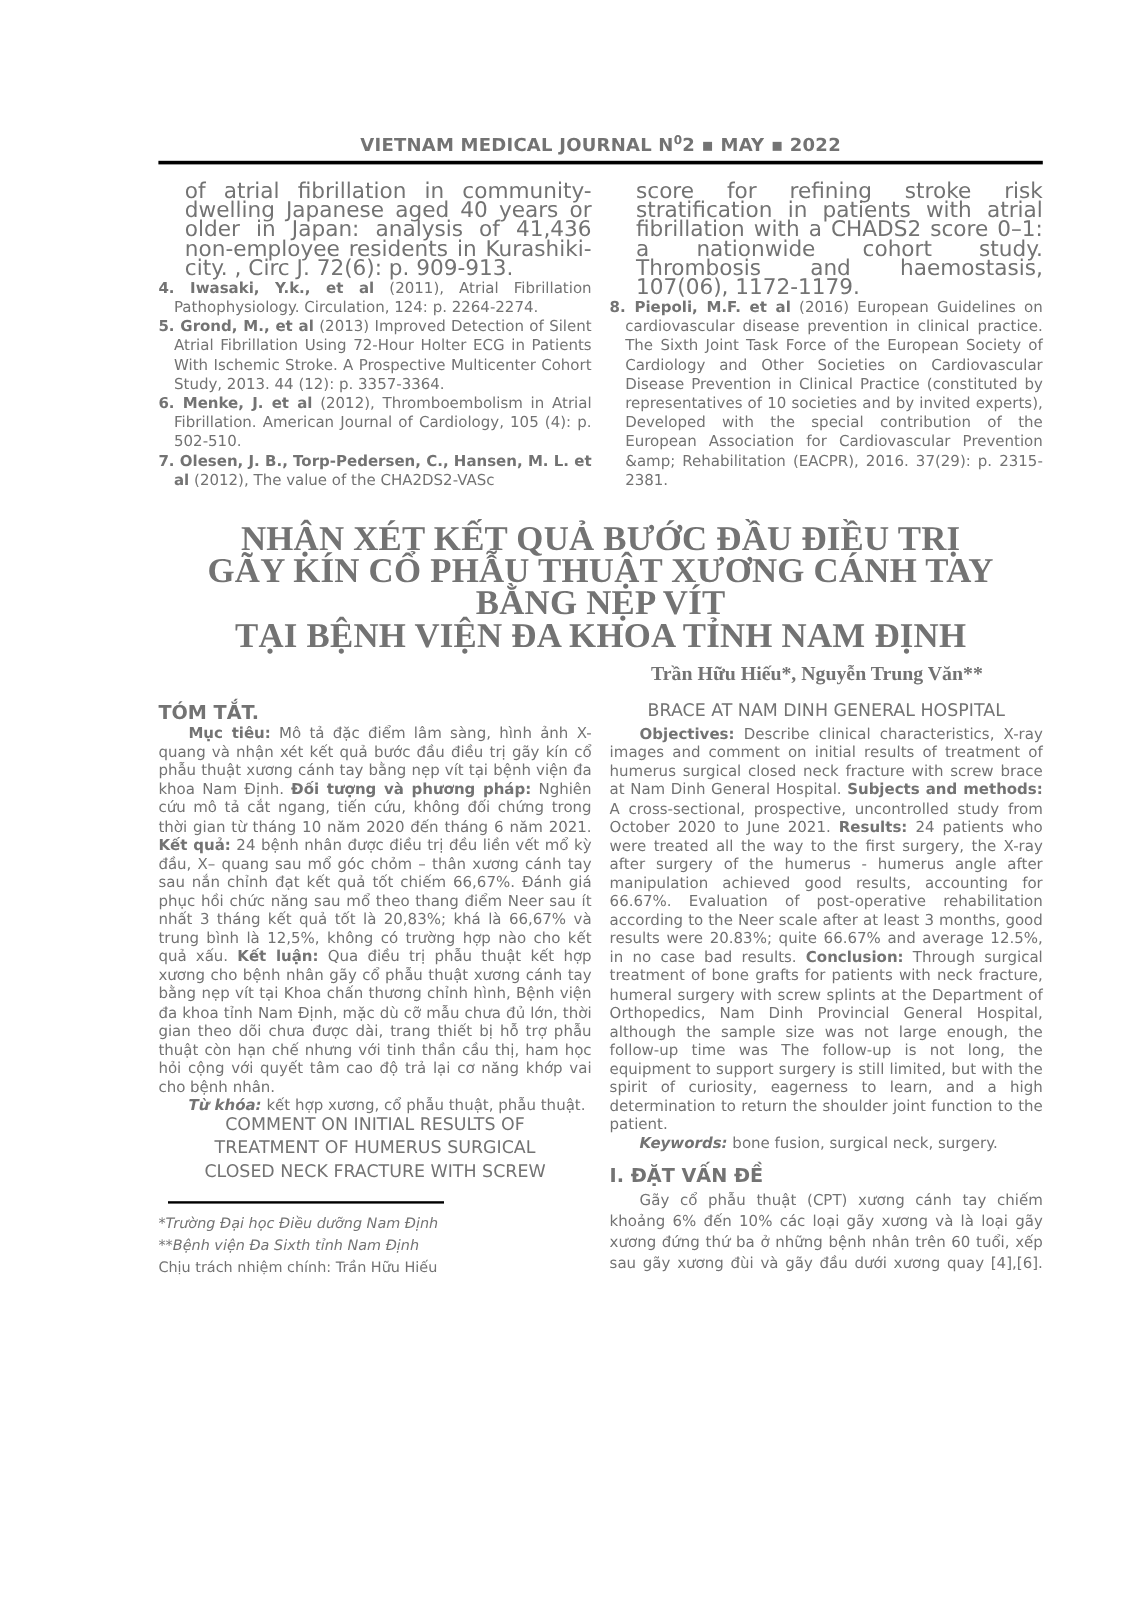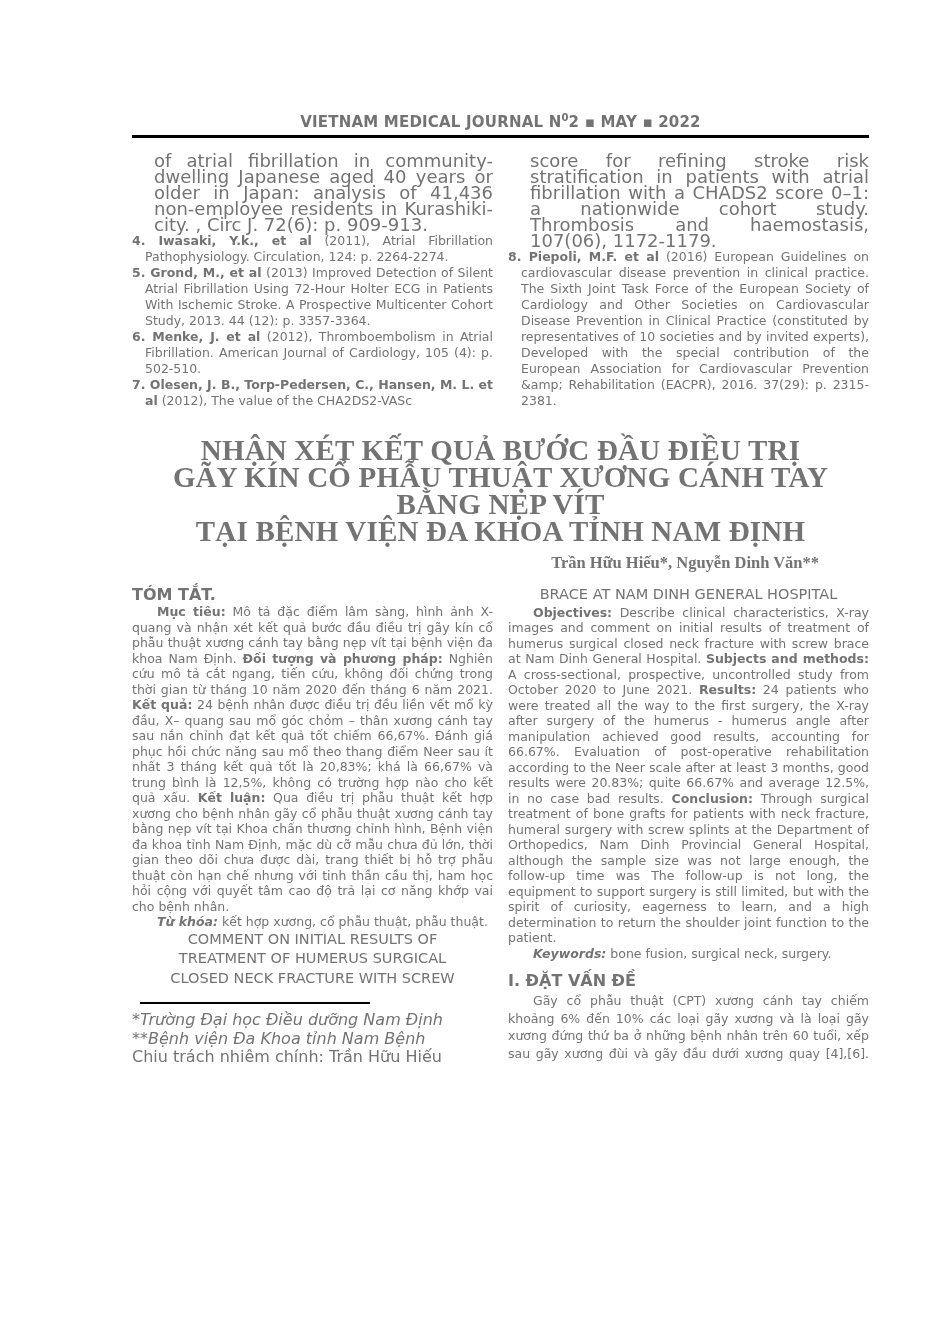--- a/index.html
+++ b/index.html
@@ -41,21 +41,21 @@
   .sec-heading{font-size:16px;font-weight:bold;margin:0;}
   .para{font-size:12.5px;line-height:15.5px;text-align:justify;text-indent:25px;margin:0;}
   .summary-heading{font-size:16.5px;font-weight:bold;margin:9px 0 0 0;}
   .sum-title-line{text-align:center;font-size:14.5px;line-height:19.5px;margin:0;}
   .intro-heading{font-size:16px;font-weight:bold;margin:10px 0 2px 0;}
   .para-intro{font-size:12.5px;line-height:17.5px;text-align:justify;text-indent:25px;margin:0;}
 
   
   .footnote{margin-top:14px;}
   .foot-rule{width:230px;border-top:2px solid #000;margin:0 0 7px 8px;}
-  .foot-line{font-size:16px;line-height:18.5px;margin:0;}
+  .foot-line{font-size:12px;line-height:18.5px;margin:0;}
 
   .page-number{position:absolute;left:104px;top:1098px;font-size:14.5px;}
 </style>
 </head>
 <body>
 
 <div class="page">
   <div class="content">
 
     <div class="journal-header"><span>VIETNAM MEDICAL JOURNAL N</span><sup>0</sup><span>2 ▪ MAY ▪ 2022</span></div>
@@ -72,38 +72,38 @@
       <div class="col">
         <p class="ref-cont">score for refining stroke risk stratification in patients with atrial fibrillation with a CHADS2 score 0–1: a nationwide cohort study. Thrombosis and haemostasis, 107(06), 1172-1179.</p>
         <p class="ref"><span class="b">8. Piepoli, M.F. et al</span><span> (2016) European Guidelines on cardiovascular disease prevention in clinical practice. The Sixth Joint Task Force of the European Society of Cardiology and Other Societies on Cardiovascular Disease Prevention in Clinical Practice (constituted by representatives of 10 societies and by invited experts), Developed with the special contribution of the European Association for Cardiovascular Prevention &amp;amp; Rehabilitation (EACPR), 2016. 37(29): p. 2315-2381.</span></p>
       </div>
     </div>
 
     <div class="title-block">
       <div class="title-line">NHẬN XÉT KẾT QUẢ BƯỚC ĐẦU ĐIỀU TRỊ</div>
       <div class="title-line">GÃY KÍN CỔ PHẪU THUẬT XƯƠNG CÁNH TAY BẰNG NẸP VÍT</div>
       <div class="title-line">TẠI BỆNH VIỆN ĐA KHOA TỈNH NAM ĐỊNH</div>
-      <div class="authors">Trần Hữu Hiếu*, Nguyễn Dinh Văn**</div>
+      <div class="authors">Trần Hữu Hiếu*, Nguyễn Trung Văn**</div>
     </div>
 
     <div class="cols body-cols">
 
       <div class="col">
         <p class="sec-heading"><span class="b">TÓM TẮT</span><span>.</span></p>
         <p class="para"><span class="b">Mục tiêu:</span><span> Mô tả đặc điểm lâm sàng, hình ảnh X-quang và nhận xét kết quả bước đầu điều trị gãy kín cổ phẫu thuật xương cánh tay bằng nẹp vít tại bệnh viện đa khoa Nam Định. </span><span class="b">Đối tượng và phương pháp:</span><span> Nghiên cứu mô tả cắt ngang, tiến cứu, không đối chứng trong thời gian từ tháng 10 năm 2020 đến tháng 6 năm 2021. </span><span class="b">Kết quả:</span><span> 24 bệnh nhân được điều trị đều liền vết mổ kỳ đầu, X– quang sau mổ góc chỏm – thân xương cánh tay sau nắn chỉnh đạt kết quả tốt chiếm 66,67%.  Đánh giá phục hồi chức năng sau mổ theo thang điểm Neer sau ít nhất 3 tháng kết quả tốt là 20,83%; khá là 66,67% và trung bình là 12,5%, không có trường hợp nào cho kết quả xấu. </span><span class="b">Kết luận:</span><span> Qua điều trị phẫu thuật kết hợp xương cho bệnh nhân gãy cổ phẫu thuật xương cánh tay bằng nẹp vít tại Khoa chấn thương chỉnh hình, Bệnh viện đa khoa tỉnh Nam Định, mặc dù cỡ mẫu chưa đủ lớn, thời gian theo dõi chưa được dài, trang thiết bị hỗ trợ phẫu thuật còn hạn chế nhưng với tinh thần cầu thị, ham học hỏi cộng với quyết tâm cao độ trả lại cơ năng khớp vai cho bệnh nhân.</span></p>
         <p class="para"><span class="b i">Từ khóa:</span><span> kết hợp xương, cổ phẫu thuật, phẫu thuật.</span></p>
 
         <p class="sum-title-line">COMMENT ON INITIAL RESULTS OF</p>
         <p class="sum-title-line">TREATMENT OF HUMERUS SURGICAL</p>
         <p class="sum-title-line">CLOSED NECK FRACTURE WITH SCREW</p>
 
         <div class="footnote">
           <div class="foot-rule"></div>
           <p class="foot-line"><span class="i">*Trường Đại học Điều dưỡng Nam Định</span></p>
-          <p class="foot-line"><span class="i">**Bệnh viện Đa Khoa tỉnh Nam Bệnh</span></p>
+          <p class="foot-line"><span class="i">**Bệnh viện Đa Sixth tỉnh Nam Định</span></p>
           <p class="foot-line"><span>Chịu trách nhiệm chính: Trần Hữu Hiếu</span></p>
           <p class="foot-line"><span>Ngày phản biện khoa học: 5.5.2022</span></p>
           <p class="foot-line"><span>Ngày duyệt bài: 13.5.2022</span></p>
         </div>
       </div>
 
       <div class="col">
         <p class="sum-title-line">BRACE AT NAM DINH GENERAL HOSPITAL</p>
         <p class="para"><span class="b">Objectives:</span><span> Describe clinical characteristics, X-ray images and comment on initial results of treatment of humerus surgical closed neck fracture with screw brace at Nam Dinh General Hospital. </span><span class="b">Subjects and methods:</span><span> A cross-sectional, prospective, uncontrolled study from October 2020 to June 2021. </span><span class="b">Results:</span><span> 24 patients who were treated all the way to the first surgery, the X-ray after surgery of the humerus - humerus angle after manipulation achieved good results, accounting for 66.67%. Evaluation of post-operative rehabilitation according to the Neer scale after at least 3 months, good results were 20.83%; quite 66.67% and average 12.5%, in no case bad results. </span><span class="b">Conclusion:</span><span> Through surgical treatment of bone grafts for patients with neck fracture, humeral surgery with screw splints at the Department of Orthopedics, Nam Dinh Provincial General Hospital, although the sample size was not large enough, the follow-up time was The follow-up is not long, the equipment to support surgery is still limited, but with the spirit of curiosity, eagerness to learn, and a high determination to return the shoulder joint function to the patient.</span></p>
         <p class="para"><span class="b i">Keywords:</span><span> bone fusion, surgical neck, surgery.</span></p>

